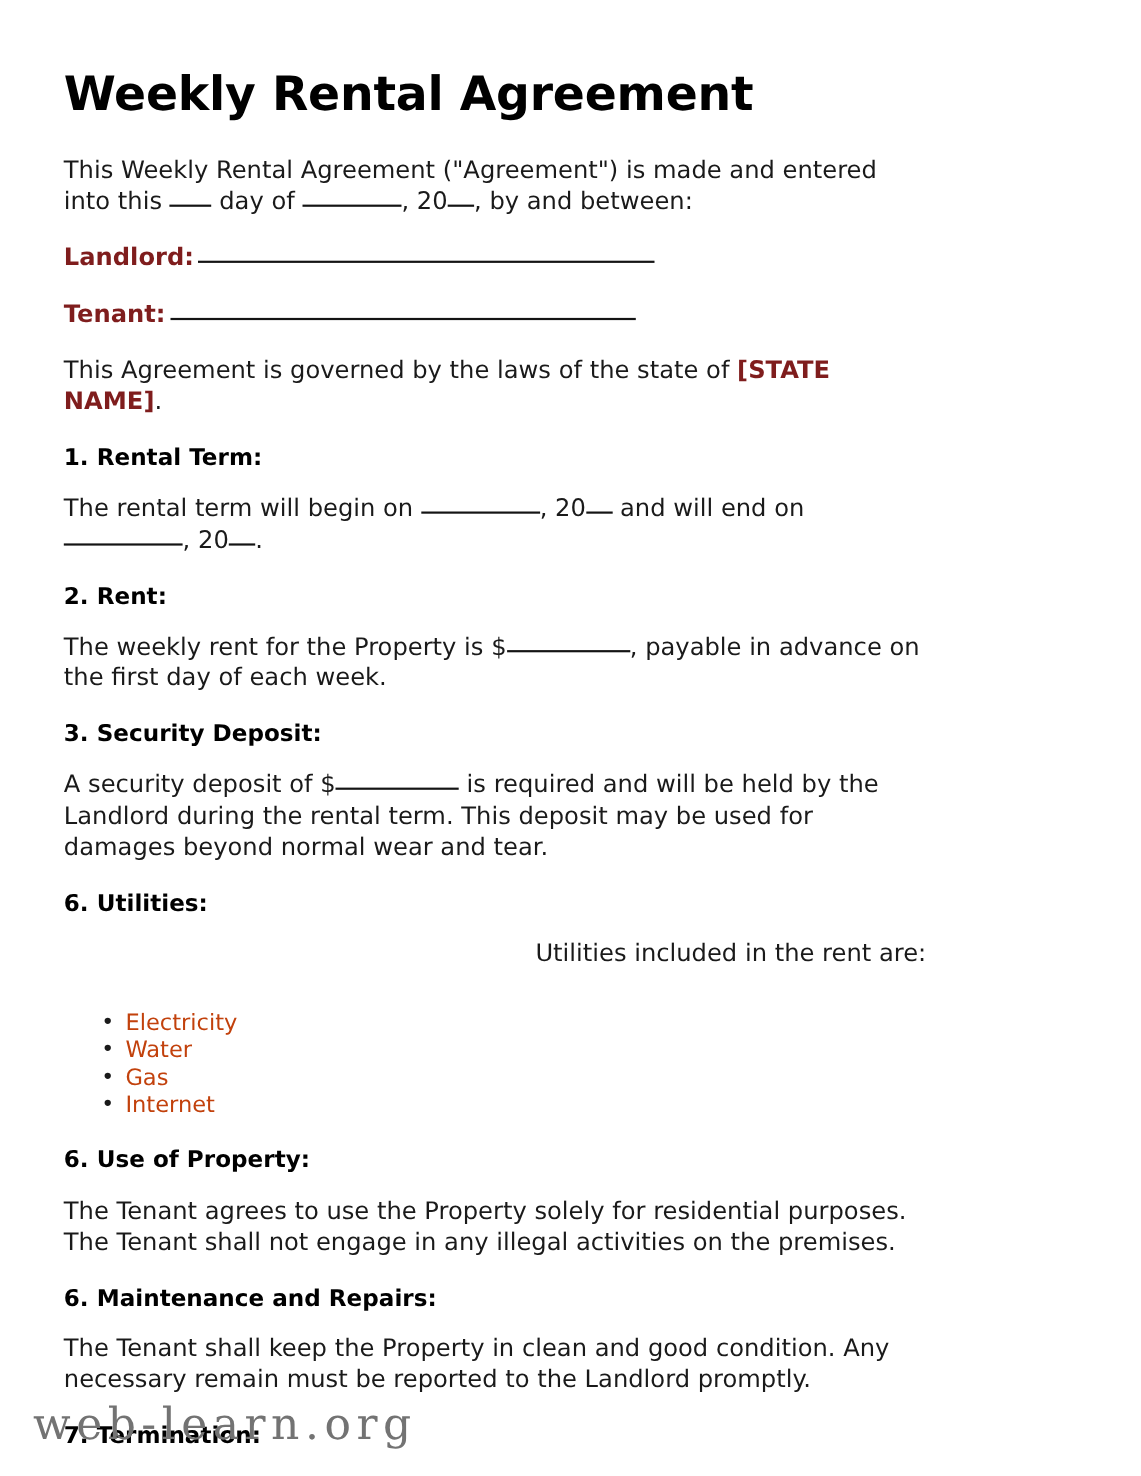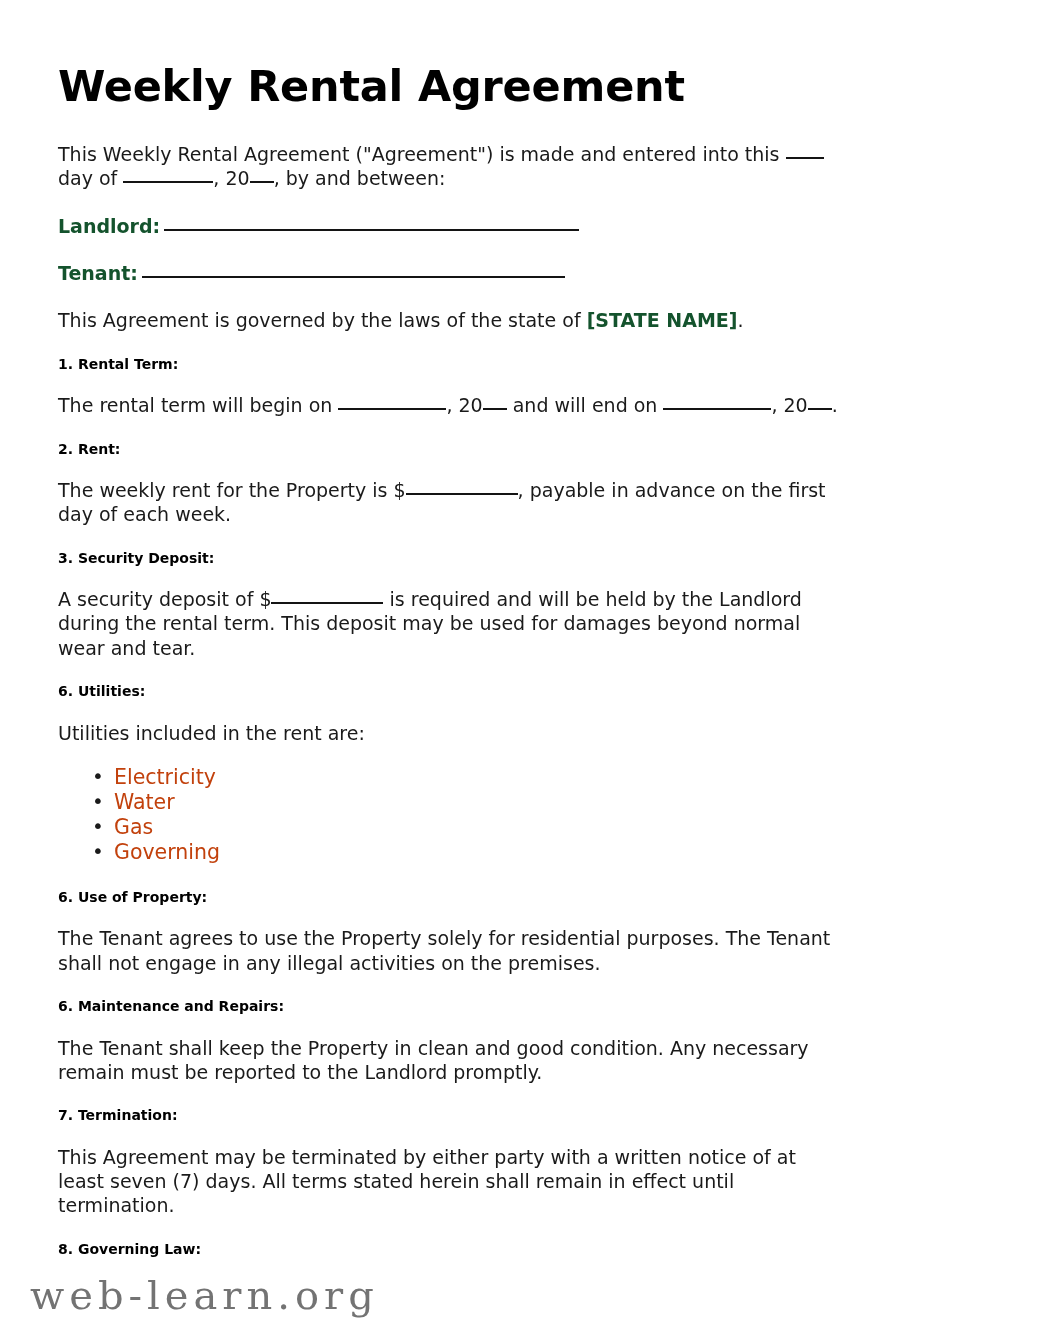--- a/index.html
+++ b/index.html
@@ -29,35 +29,36 @@
   }
   .doc-title {
     font-size: 43px;
     font-weight: bold;
     letter-spacing: -0.2px;
     line-height: 1.12;
     margin: 0 0 32px 0;
     color: #000000;
   }
   p.para {
-    font-size: 19px;
+    font-size: 22px;
     line-height: 1.28;
     margin: 0 0 23px 0;
     color: #1a1a1a;
     max-width: 920px;
   }
   p.para.tight {
-    margin-bottom: 20px;
+    margin-bottom: 35px;
+    text-align: right;
   }
   .lbl {
     font-weight: bold;
-    color: #14532d;
+    color: #7f1d1d;
   }
   h2.section {
-    font-size: 14px;
+    font-size: 21px;
     font-weight: bold;
     line-height: 1.25;
     margin: 0 0 20px 0;
     color: #000000;
   }
   .blank {
     display: inline-block;
     border-bottom: 2px solid #141414;
     vertical-align: 2px;
     height: 0;
@@ -148,21 +149,21 @@
     <span>A security deposit of $</span><span class="blank blank-money"></span>
     <span>is required and will be held by the Landlord during the rental term. This deposit may be used for damages beyond normal wear and tear.</span>
   </p>
 
   <h2 class="section">6. Utilities:</h2>
   <p class="para tight">Utilities included in the rent are:</p>
   <ul class="bullets">
     <li>Electricity</li>
     <li>Water</li>
     <li>Gas</li>
-    <li>Governing</li>
+    <li>Internet</li>
   </ul>
 
   <h2 class="section">6. Use of Property:</h2>
   <p class="para">The Tenant agrees to use the Property solely for residential purposes. The Tenant shall not engage in any illegal activities on the premises.</p>
 
   <h2 class="section">6. Maintenance and Repairs:</h2>
   <p class="para">The Tenant shall keep the Property in clean and good condition. Any necessary remain must be reported to the Landlord promptly.</p>
 
   <h2 class="section">7. Termination:</h2>
   <p class="para">This Agreement may be terminated by either party with a written notice of at least seven (7) days. All terms stated herein shall remain in effect until termination.</p>

